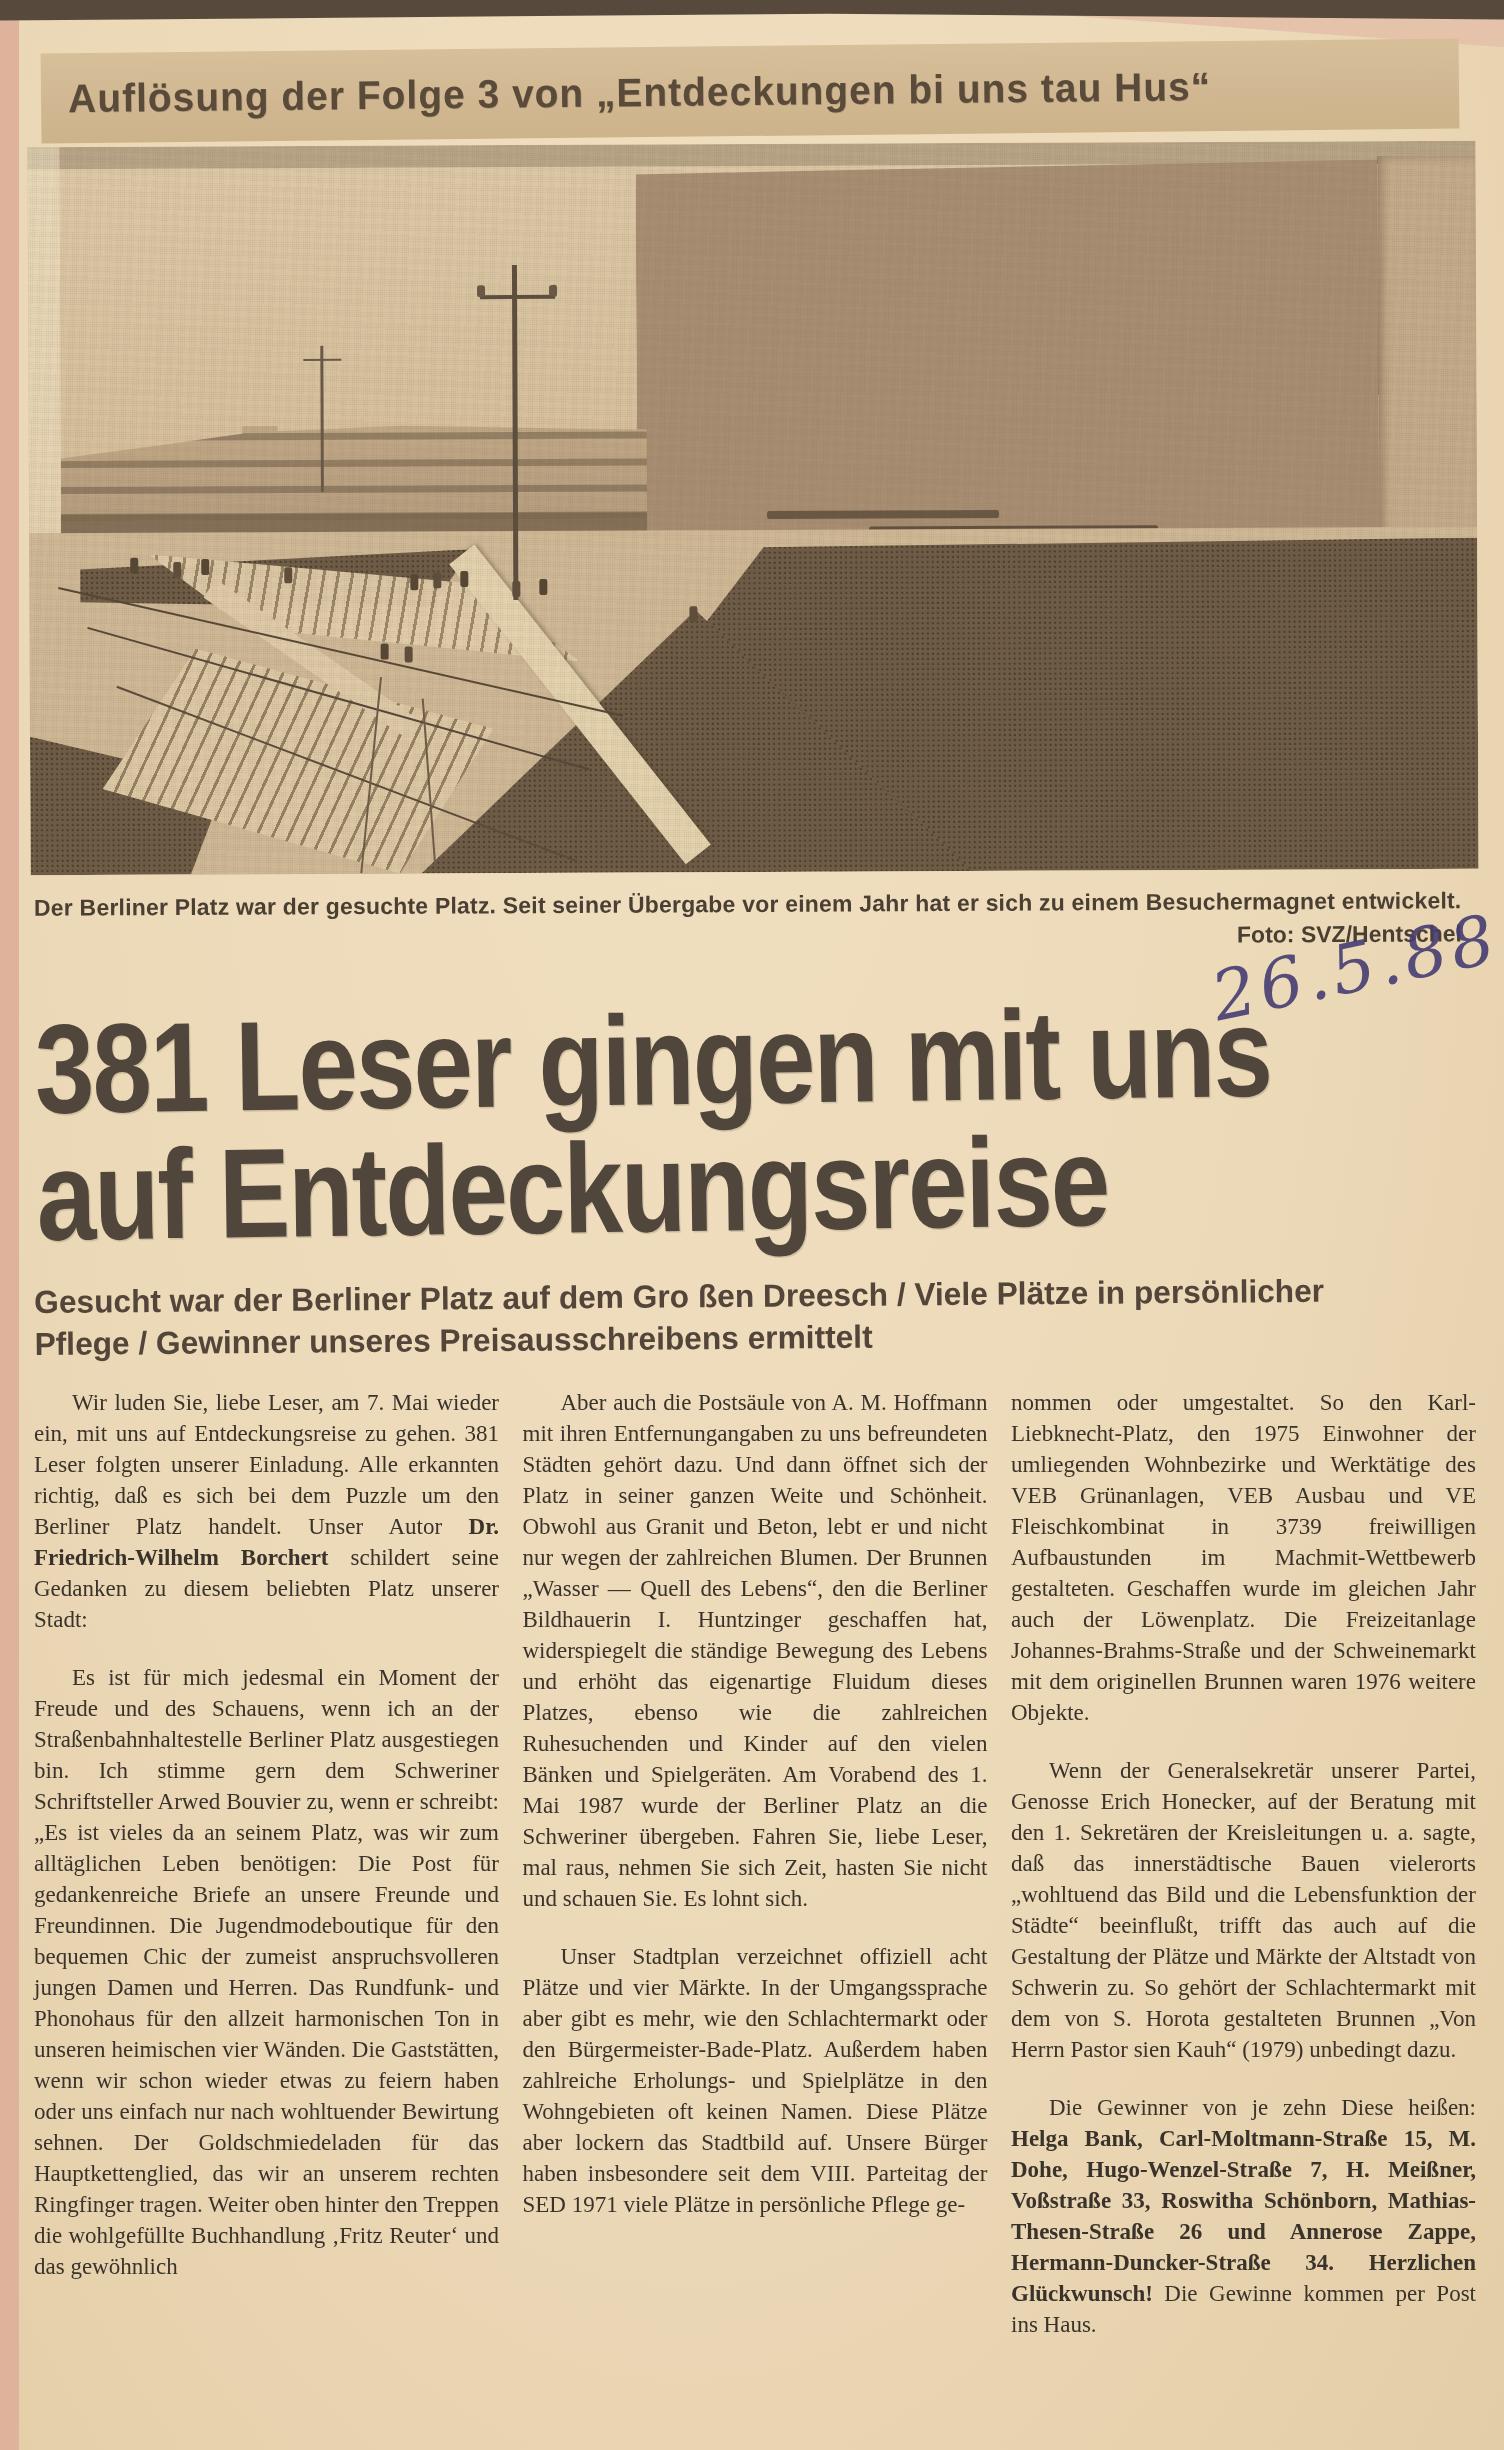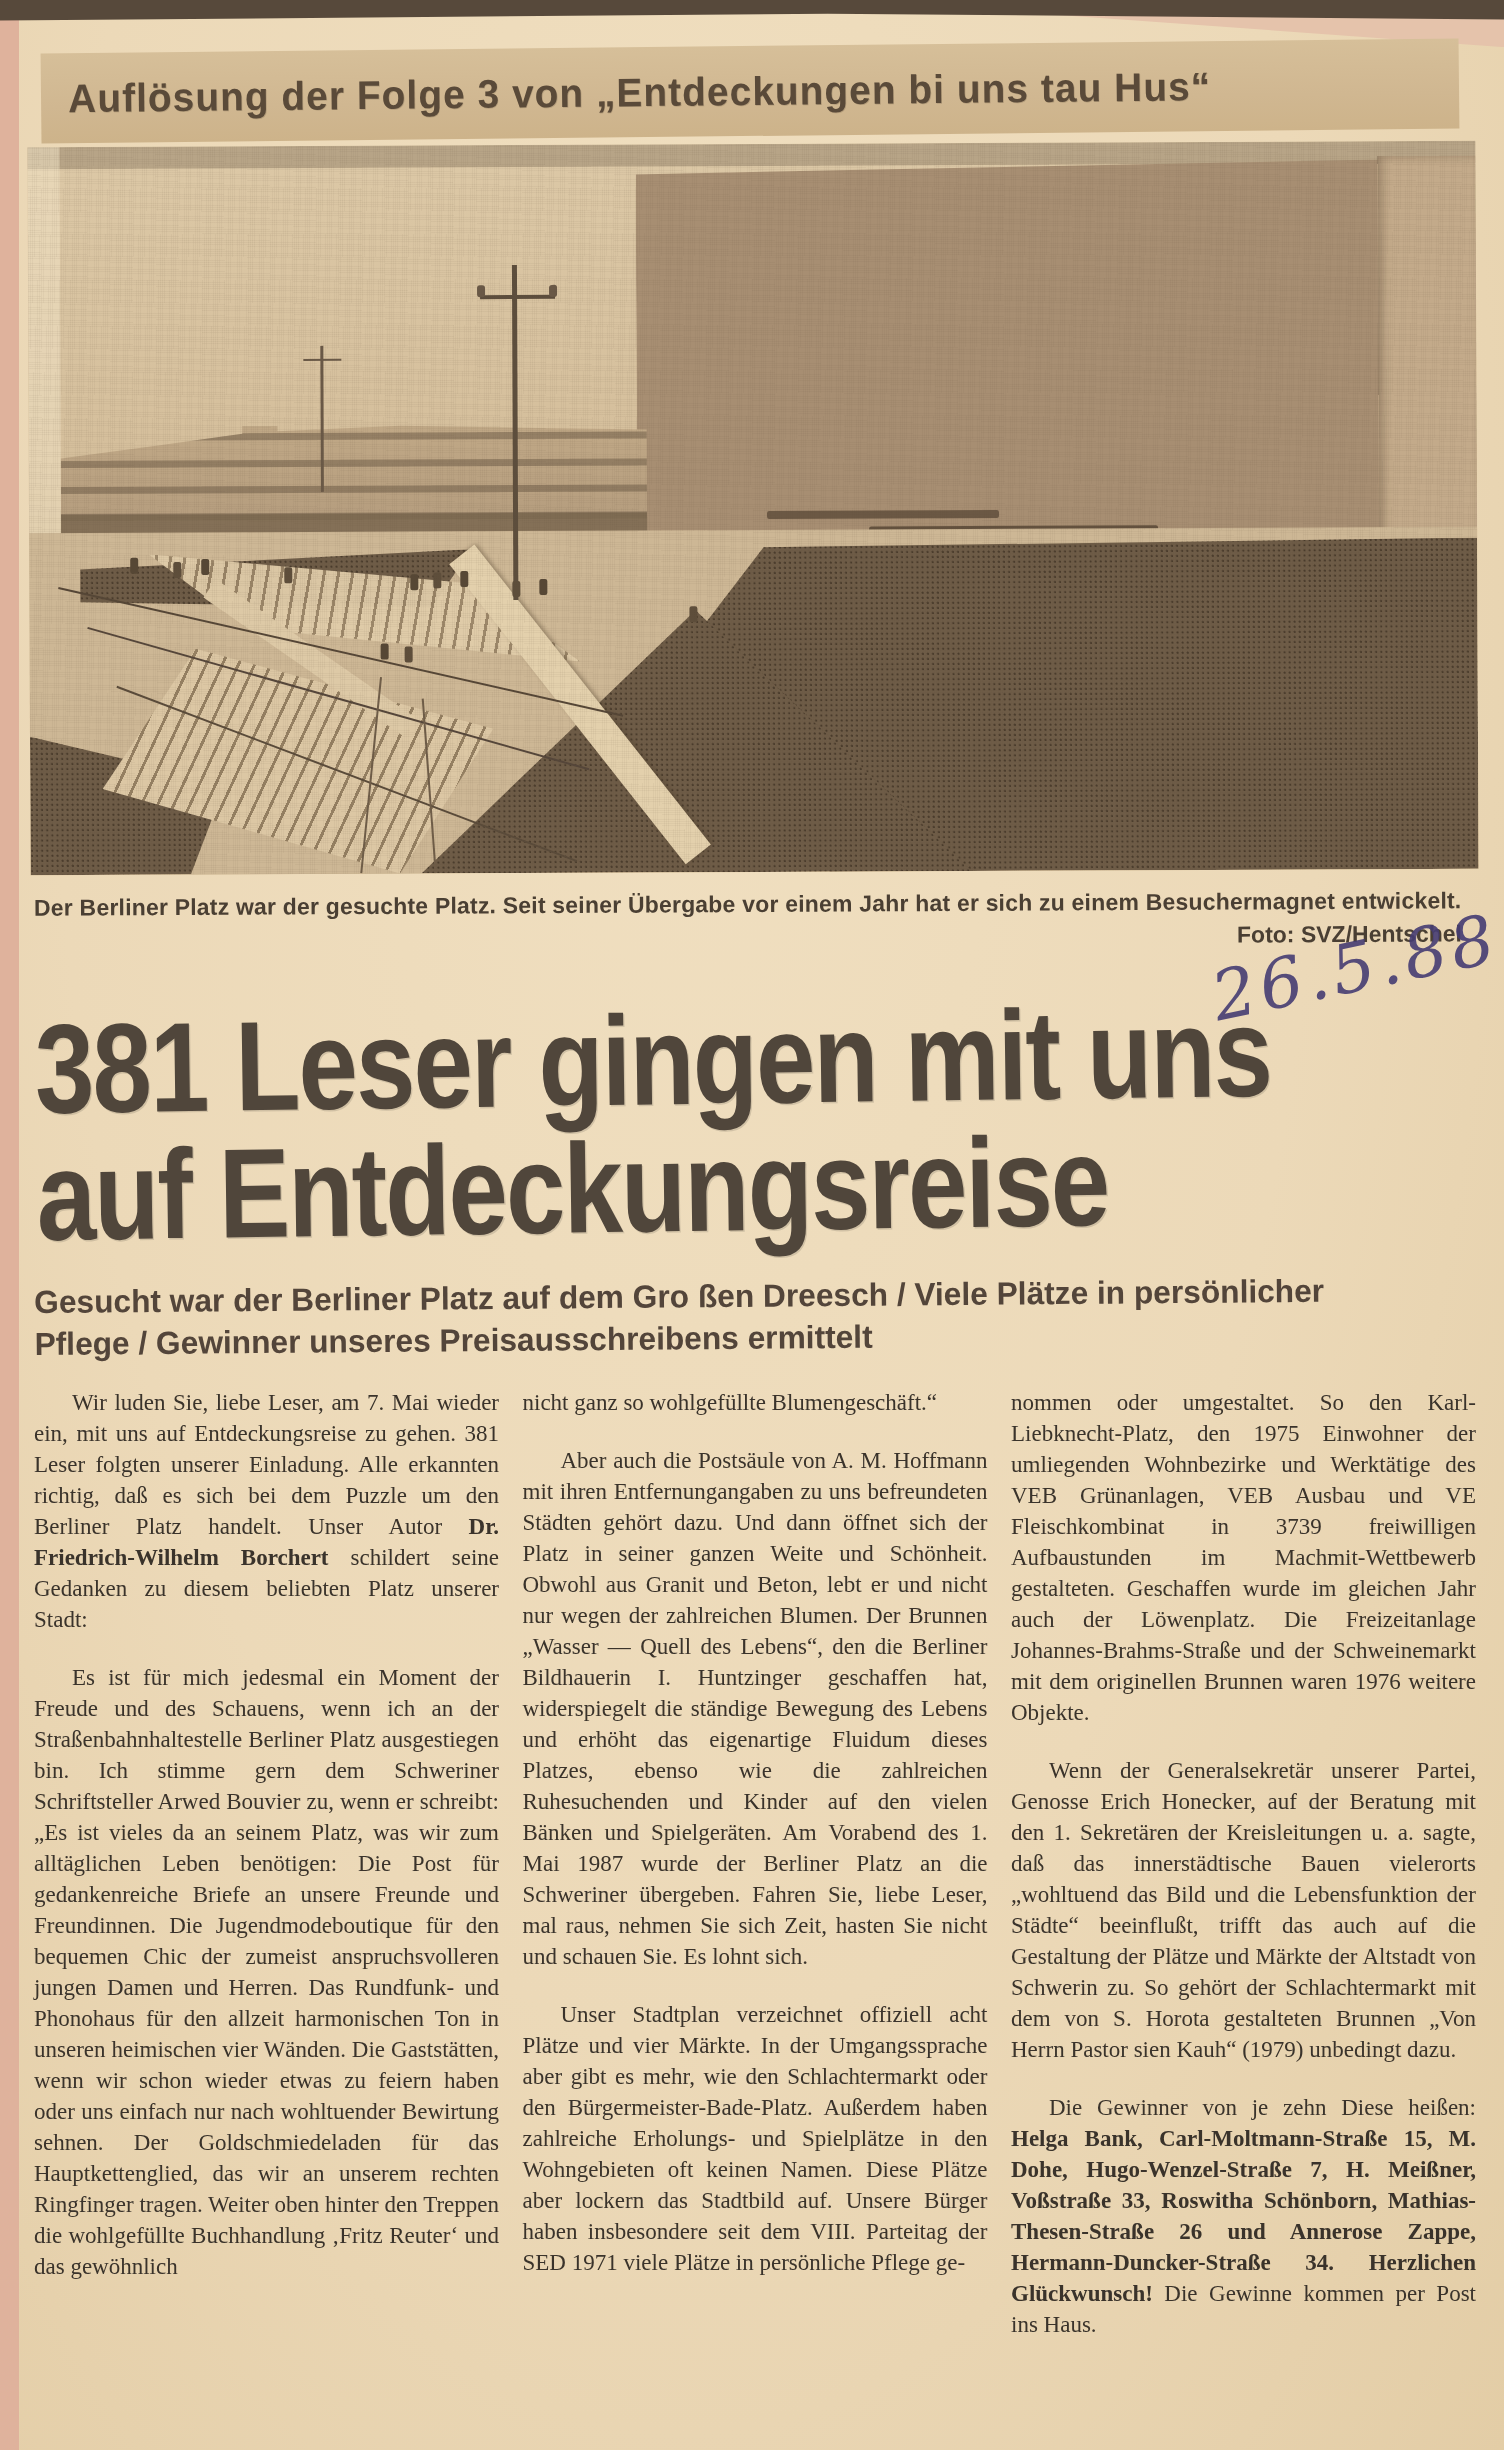--- a/index.html
+++ b/index.html
@@ -236,21 +236,20 @@
     <div class="subhead-line">Gesucht war der Berliner Platz auf dem Gro ßen Dreesch / Viele Plätze in persönlicher</div>
     <div class="subhead-line">Pflege / Gewinner unseres Preisausschreibens  ermittelt</div>
   </div>
 
   <div class="columns">
     <div class="column">
         <p class="para indent"><span>Wir luden Sie, liebe Leser, am 7. Mai wieder ein, mit uns auf Entdeckungsreise zu gehen. 381 Leser folgten unserer Einladung. Alle erkannten richtig, daß es sich bei dem Puzzle um den Berliner Platz handelt. Unser Autor </span><span class="bold">Dr. Friedrich-Wilhelm Borchert</span><span> schildert seine Gedanken zu diesem beliebten Platz unserer Stadt:</span></p>
         <p class="para indent"><span>Es ist für mich jedesmal ein Moment der Freude und des Schauens, wenn ich an der Straßenbahnhaltestelle Berliner Platz ausgestiegen bin. Ich stimme gern dem Schweriner Schriftsteller Arwed Bouvier zu, wenn er schreibt: „Es ist vieles da an seinem Platz, was wir zum alltäglichen Leben benötigen: Die Post für gedankenreiche Briefe an unsere Freunde und Freundinnen. Die Jugendmodeboutique für den bequemen Chic der zumeist anspruchsvolleren jungen Damen und Herren. Das Rundfunk- und Phonohaus für den allzeit harmonischen Ton in unseren heimischen vier Wänden. Die Gaststätten, wenn wir schon wieder etwas zu feiern haben oder uns einfach nur nach wohltuender Bewirtung sehnen. Der Goldschmiedeladen für das Hauptkettenglied, das wir an unserem rechten Ringfinger tragen. Weiter oben hinter den Treppen die wohlgefüllte Buchhandlung ‚Fritz Reuter‘ und das gewöhnlich</span></p>
       </div>
     <div class="column">
-        <p class="para"><span>nicht ganz so wohlgefüllte Blumengeschäft.“</span></p>
         <p class="para indent"><span>Aber auch die Postsäule von A. M. Hoffmann mit ihren Entfernungangaben zu uns befreundeten Städten gehört dazu. Und dann öffnet sich der Platz in seiner ganzen Weite und Schönheit. Obwohl aus Granit und Beton, lebt er und nicht nur wegen der zahlreichen Blumen. Der Brunnen „Wasser — Quell des Lebens“, den die Berliner Bildhauerin I. Huntzinger geschaffen hat, widerspiegelt die ständige Bewegung des Lebens und erhöht das eigenartige Fluidum dieses Platzes, ebenso wie die zahlreichen Ruhesuchenden und Kinder auf den vielen Bänken und Spielgeräten. Am Vorabend des 1. Mai 1987 wurde der Berliner Platz an die Schweriner übergeben. Fahren Sie, liebe Leser, mal raus, nehmen Sie sich Zeit, hasten Sie nicht und schauen Sie. Es lohnt sich.</span></p>
         <p class="para indent"><span>Unser Stadtplan verzeichnet offiziell acht Plätze und vier Märkte. In der Umgangssprache aber gibt es mehr, wie den Schlachtermarkt oder den Bürgermeister-Bade-Platz. Außerdem haben zahlreiche Erholungs- und Spielplätze in den Wohngebieten oft keinen Namen. Diese Plätze aber lockern das Stadtbild auf. Unsere Bürger haben insbesondere seit dem VIII. Parteitag der SED 1971 viele Plätze in persönliche Pflege ge-</span></p>
       </div>
     <div class="column">
         <p class="para"><span>nommen oder umgestaltet. So den Karl-Liebknecht-Platz, den 1975 Einwohner der umliegenden Wohnbezirke und Werktätige des VEB Grünanlagen, VEB Ausbau und VE Fleischkombinat in 3739 freiwilligen Aufbaustunden im Machmit-Wettbewerb gestalteten. Geschaffen wurde im gleichen Jahr auch der Löwenplatz. Die Freizeitanlage Johannes-Brahms-Straße und der Schweinemarkt mit dem originellen Brunnen waren 1976 weitere Objekte.</span></p>
         <p class="para indent"><span>Wenn der Generalsekretär unserer Partei, Genosse Erich Honecker, auf der Beratung mit den 1. Sekretären der Kreisleitungen u. a. sagte, daß das innerstädtische Bauen vielerorts „wohltuend das Bild und die Lebensfunktion der Städte“ beeinflußt, trifft das auch auf die Gestaltung der Plätze und Märkte der Altstadt von Schwerin zu. So gehört der Schlachtermarkt mit dem von S. Horota gestalteten Brunnen „Von Herrn Pastor sien Kauh“ (1979) unbedingt dazu.</span></p>
         <p class="para indent"><span>Die Gewinner von je zehn Diese heißen: </span><span class="bold">Helga Bank, Carl-Moltmann-Straße 15, M. Dohe, Hugo-Wenzel-Straße 7, H. Meißner, Voßstraße 33, Roswitha Schönborn, Mathias-Thesen-Straße 26 und Annerose Zappe, Hermann-Duncker-Straße 34. Herzlichen Glückwunsch!</span><span> Die Gewinne kommen per Post ins Haus.</span></p>
       </div>
   </div>
 

